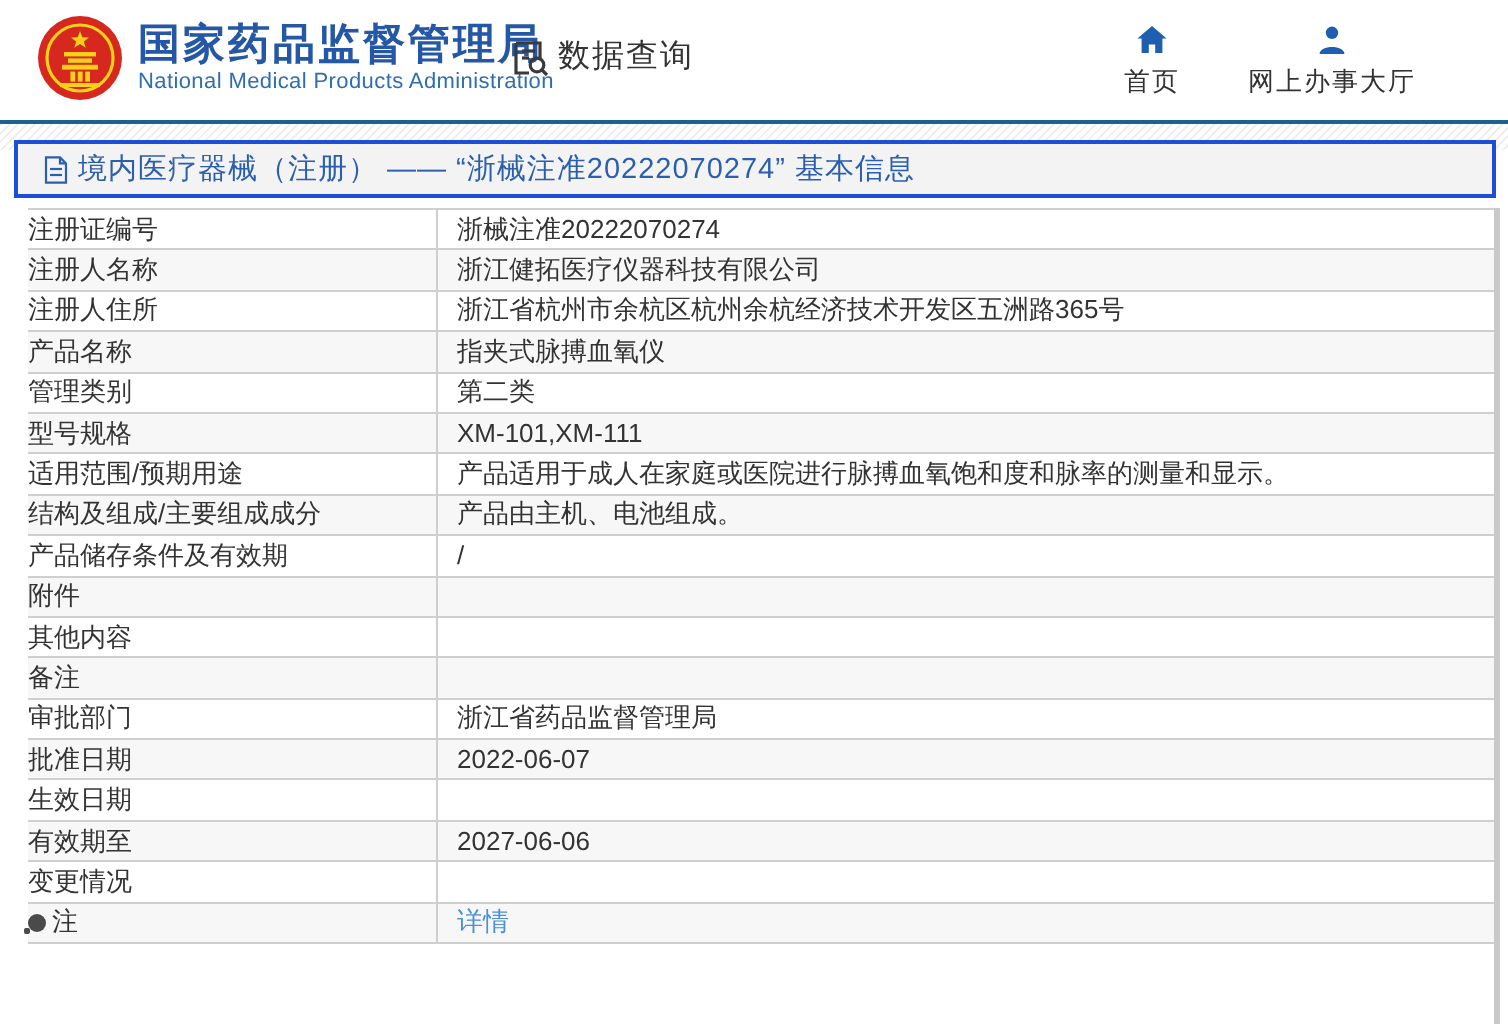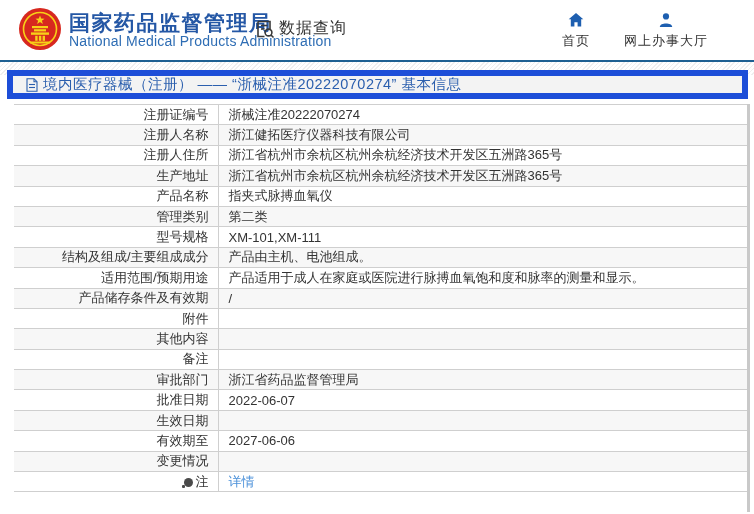--- a/index.html
+++ b/index.html
@@ -11,45 +11,45 @@
   html,body{background:#fff;}
   body{font-family:"Liberation Sans","DejaVu Sans",sans-serif;}
   .page{position:relative;width:754px;height:514px;background:#fff;overflow:hidden;}
 
   
   .topbar{position:absolute;left:0;top:0;width:717px;height:60px;background:#fff;}
   .brand{position:absolute;left:18px;top:7px;display:flex;align-items:center;cursor:pointer;}
   .brand .emblem{width:44px;height:44px;display:block;}
   .brand-text{margin-left:7px;}
   .org-zh{font-size:21px;font-weight:bold;color:var(--brand-blue);letter-spacing:1.5px;line-height:25px;}
-  .org-en{font-size:14px;color:#2e6db4;letter-spacing:.2px;line-height:13px;}
+  .org-en{font-size:11px;color:#2e6db4;letter-spacing:.2px;line-height:13px;}
   .data-query{position:absolute;left:255px;top:18px;display:flex;align-items:center;cursor:pointer;}
   .data-query svg{width:20px;height:20px;margin-right:4px;}
   .data-query .dq-label{font-size:16px;font-weight:400;color:#333;letter-spacing:1px;}
   .topnav{position:absolute;right:9px;top:12px;display:flex;gap:34px;}
   .nav-item{display:flex;flex-direction:column;align-items:center;cursor:pointer;}
   .nav-item svg{width:16px;height:16px;}
   .nav-item .nav-label{margin-top:4px;font-size:13px;color:#333;letter-spacing:1px;}
 
   .blue-line{position:absolute;left:0;top:60px;width:754px;height:2px;background:var(--divider-blue);}
   .hatch{position:absolute;left:0;top:62px;width:754px;height:13px;
     background:repeating-linear-gradient(135deg,rgba(140,140,140,.14) 0 1px,transparent 1px 3px);}
 
   
   .breadcrumb{position:absolute;left:7px;top:70px;width:741px;height:29px;background:#f3f3f3;
-    border:6px solid #1d4ed8;display:flex;align-items:center;padding-left:13px;}
+    border:2px solid #1d4ed8;display:flex;align-items:center;padding-left:13px;}
   .breadcrumb svg{width:12px;height:14px;margin-right:5px;flex:none;}
   .breadcrumb .bc-text{font-size:14.5px;color:var(--breadcrumb-blue);letter-spacing:.5px;}
 
   
   table.info{position:absolute;left:14px;top:104px;width:733px;border-collapse:collapse;}
   table.info td{height:20.4px;border:1px solid var(--table-border);border-left:none;border-right:none;
     font-size:13px;color:#333;vertical-align:middle;}
   table.info tr:nth-child(even) td{background:var(--row-stripe);}
-  td.lbl{width:204px;text-align:right;padding-right:9px;color:#4d4d4d;
+  td.lbl{width:204px;padding-right:9px;color:#4d4d4d;
     border-right:1px solid var(--table-border) !important;white-space:nowrap;}
   td.val{padding-left:10px;}
   .detail-link{color:var(--link-blue);cursor:pointer;}
   .bulb-icon{position:relative;display:inline-block;width:9px;height:9px;border-radius:50%;
     background:#4a4a4a;margin-right:3px;vertical-align:-1px;}
   .bulb-icon::after{content:"";position:absolute;left:-2px;bottom:-1px;width:3px;height:3px;
     background:#4a4a4a;border-radius:1px;}
 
   .right-strip{position:absolute;left:747px;top:104px;width:3px;height:408px;background:#c9c9c9;}
 </style>
@@ -130,44 +130,40 @@
         </tr>
         <tr>
           <td class="lbl">注册人名称</td>
           <td class="val">浙江健拓医疗仪器科技有限公司</td>
         </tr>
         <tr>
           <td class="lbl">注册人住所</td>
           <td class="val">浙江省杭州市余杭区杭州余杭经济技术开发区五洲路365号</td>
         </tr>
         <tr>
-          <td class="lbl">生产地址</td>
-          <td class="val">浙江省杭州市余杭区杭州余杭经济技术开发区五洲路365号</td>
-        </tr>
-        <tr>
           <td class="lbl">产品名称</td>
           <td class="val">指夹式脉搏血氧仪</td>
         </tr>
         <tr>
           <td class="lbl">管理类别</td>
           <td class="val">第二类</td>
         </tr>
         <tr>
           <td class="lbl">型号规格</td>
           <td class="val">XM-101,XM-111</td>
         </tr>
         <tr>
+          <td class="lbl">适用范围/预期用途</td>
+          <td class="val">产品适用于成人在家庭或医院进行脉搏血氧饱和度和脉率的测量和显示。</td>
+        </tr>
+        <tr>
           <td class="lbl">结构及组成/主要组成成分</td>
           <td class="val">产品由主机、电池组成。</td>
         </tr>
         <tr>
-          <td class="lbl">适用范围/预期用途</td>
-          <td class="val">产品适用于成人在家庭或医院进行脉搏血氧饱和度和脉率的测量和显示。</td>
-        </tr>
-        <tr>
           <td class="lbl">产品储存条件及有效期</td>
           <td class="val">/</td>
         </tr>
         <tr>
           <td class="lbl">附件</td>
           <td class="val"></td>
         </tr>
         <tr>
           <td class="lbl">其他内容</td>
           <td class="val"></td>

